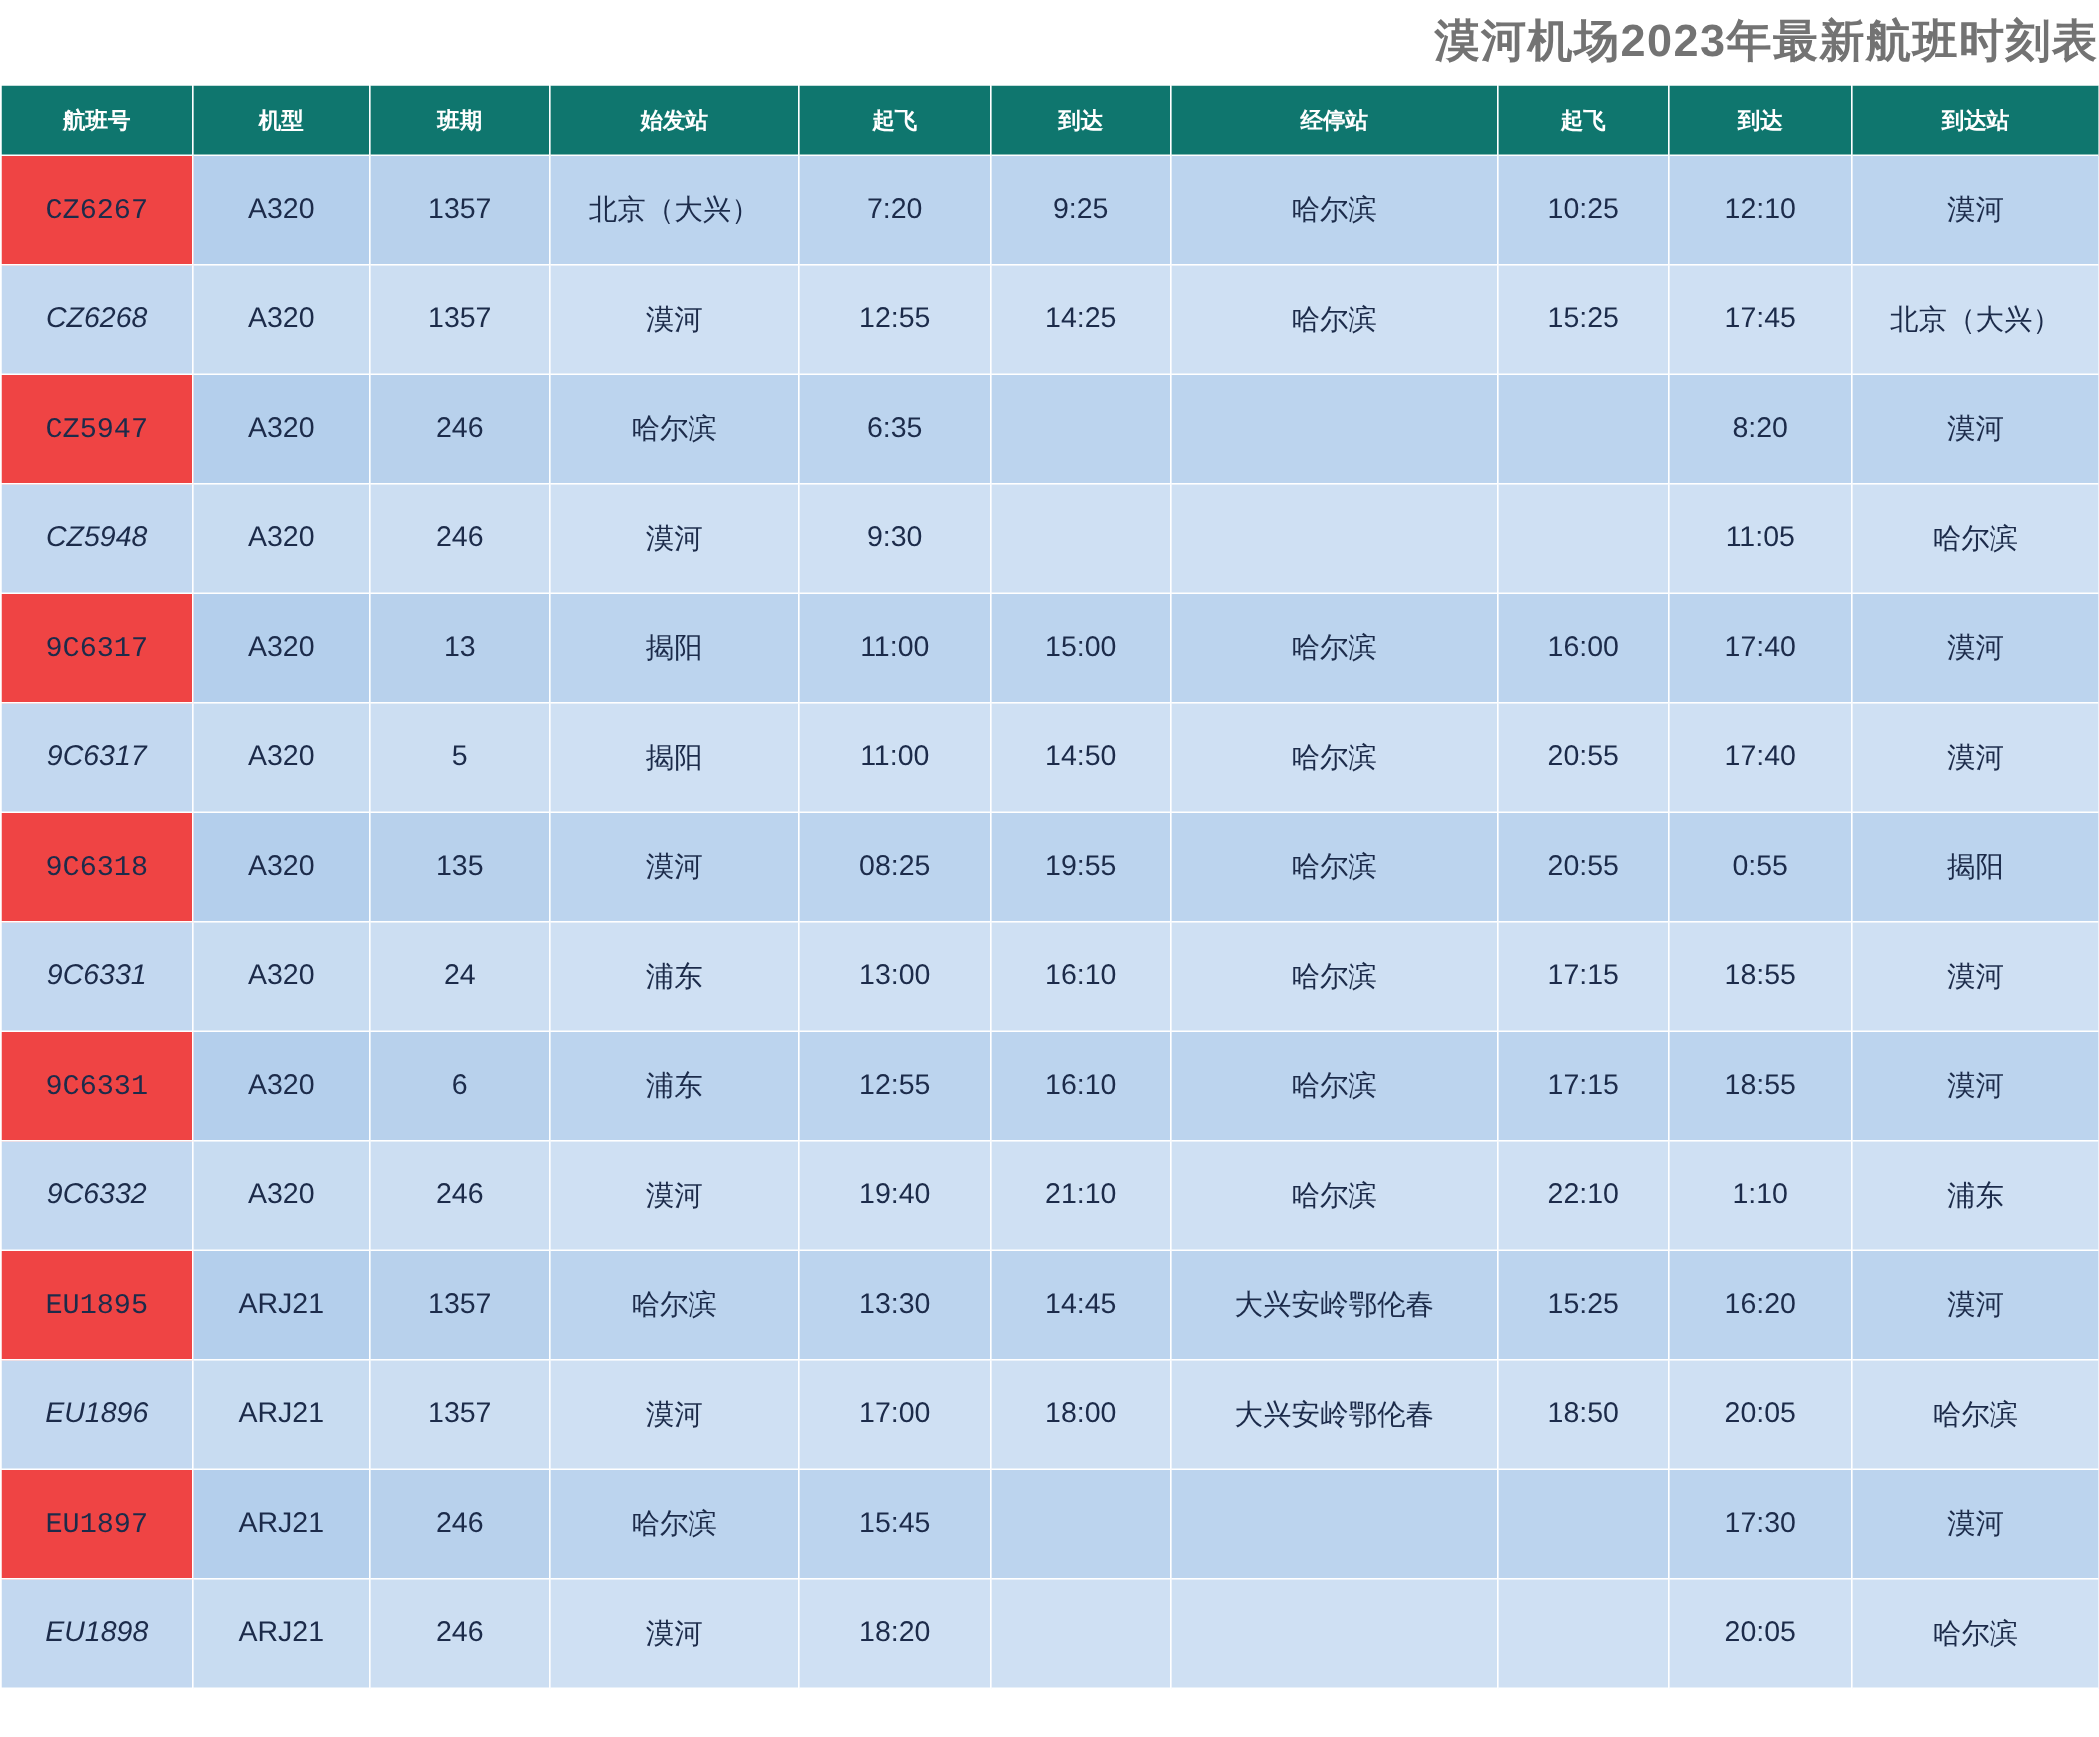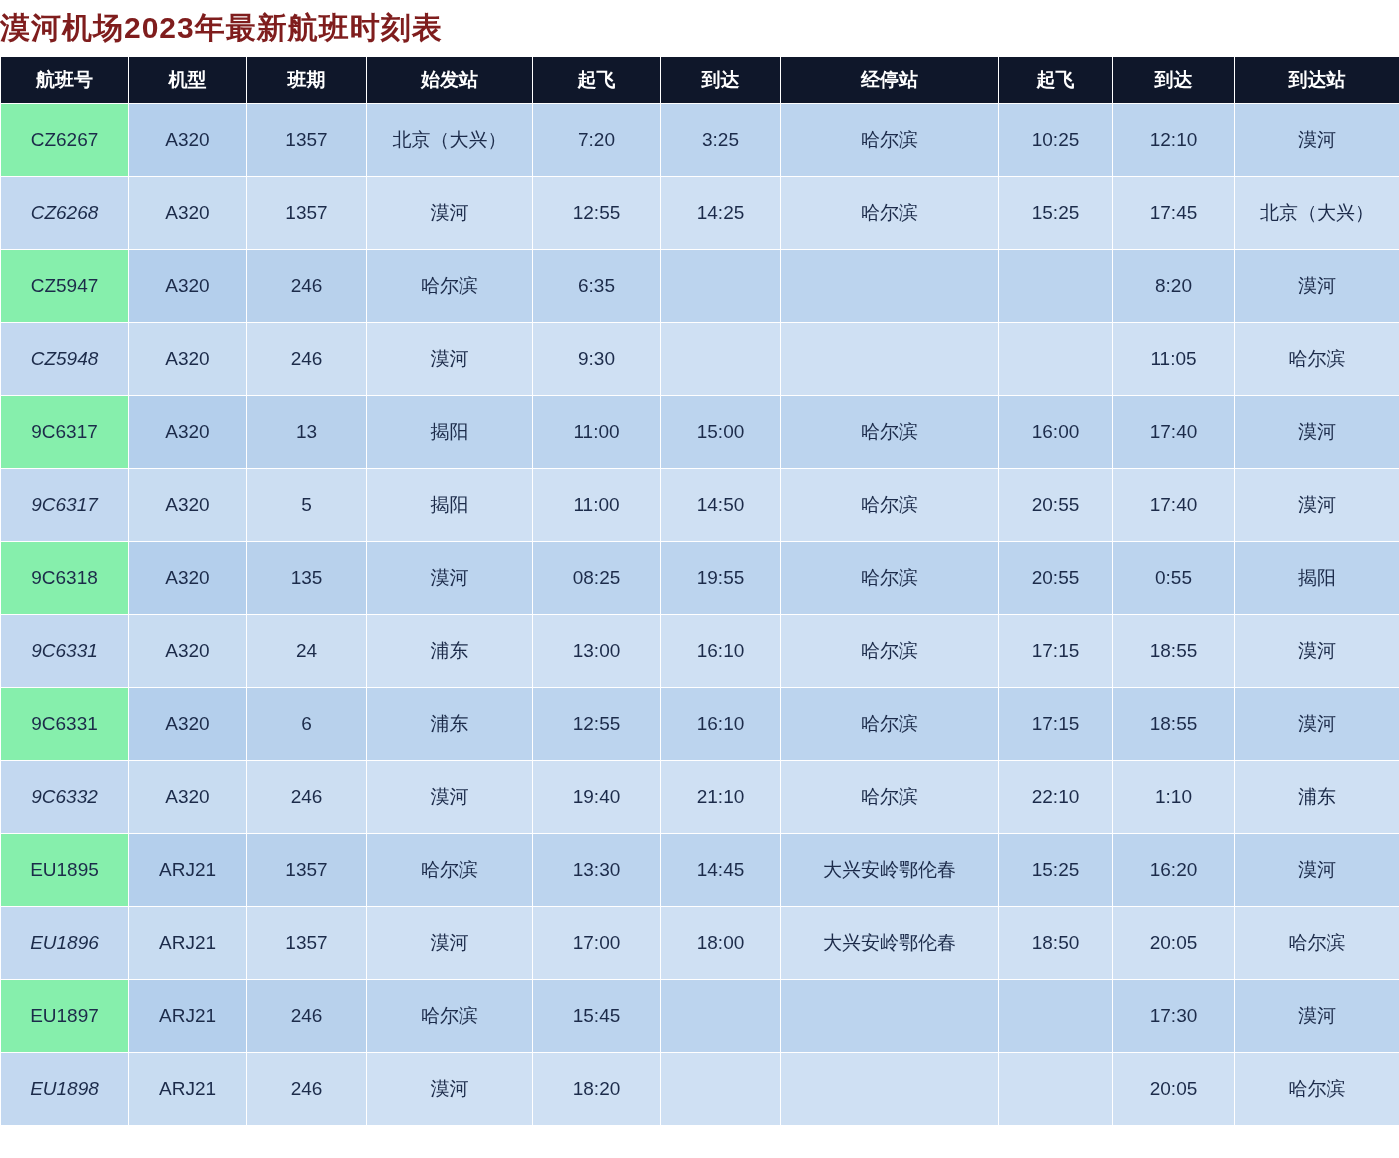--- a/index.html
+++ b/index.html
@@ -15,55 +15,55 @@
   }
   .page {
     width: 1399px;
     height: 1158px;
     position: relative;
     background: #ffffff;
   }
   .title {
     height: 56px;
     line-height: 56px;
-    text-align: left;
+    text-align: right;
     font-size: 30px;
     font-weight: bold;
-    color: #7f1d1d;
+    color: #737373;
     letter-spacing: 1px;
   }
   table.timetable {
     width: 1399px;
     border-collapse: collapse;
     table-layout: fixed;
   }
   table.timetable th,
   table.timetable td {
     border: 1px solid #ffffff;
     text-align: center;
     vertical-align: middle;
     font-size: 19px;
     color: #1c2b4a;
     padding: 0;
   }
   table.timetable thead th {
     height: 46px;
-    background: #0f172a;
+    background: #0f766e;
     color: #ffffff;
-    font-size: 19px;
+    font-size: 15px;
     font-weight: bold;
   }
   table.timetable tbody td {
     height: 72px;
   }
   
   tbody tr.row-a td { background: #bcd4ee; }
   tbody tr.row-b td { background: #cfe0f3; }
   
-  tbody tr.row-a td.col-0 { background: #86efac; }
+  tbody tr.row-a td.col-0 { background: #ef4444; font-family: Liberation Mono, monospace; }
   tbody tr.row-b td.col-0 { background: #c3d8f0; font-style: italic; }
   tbody tr.row-a td.col-1 { background: #b4cfec; }
   tbody tr.row-b td.col-1 { background: #c8dcf1; }
   tbody tr.row-a td.col-2 { background: #b8d1ec; }
   tbody tr.row-b td.col-2 { background: #ccdef2; }
   tbody td.empty { }
   colgroup col.c0 { width: 128px; }
   colgroup col.c1 { width: 118px; }
   colgroup col.c2 { width: 120px; }
   colgroup col.c3 { width: 166px; }
@@ -108,21 +108,21 @@
         <th>到达站</th>
       </tr>
     </thead>
     <tbody id="table-body">
         <tr class="row-a">
           <td class="col-0">CZ6267</td>
           <td class="col-1">A320</td>
           <td class="col-2">1357</td>
           <td class="col-3">北京（大兴）</td>
           <td class="col-4">7:20</td>
-          <td class="col-5">3:25</td>
+          <td class="col-5">9:25</td>
           <td class="col-6">哈尔滨</td>
           <td class="col-7">10:25</td>
           <td class="col-8">12:10</td>
           <td class="col-9">漠河</td>
         </tr>
         <tr class="row-b">
           <td class="col-0">CZ6268</td>
           <td class="col-1">A320</td>
           <td class="col-2">1357</td>
           <td class="col-3">漠河</td>

